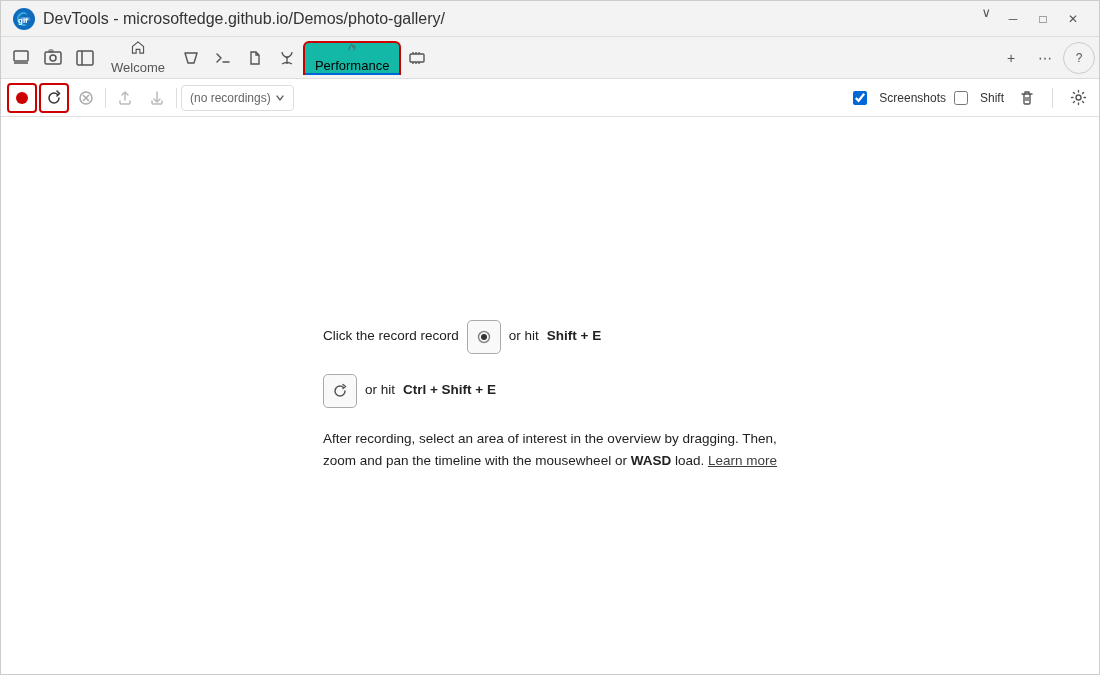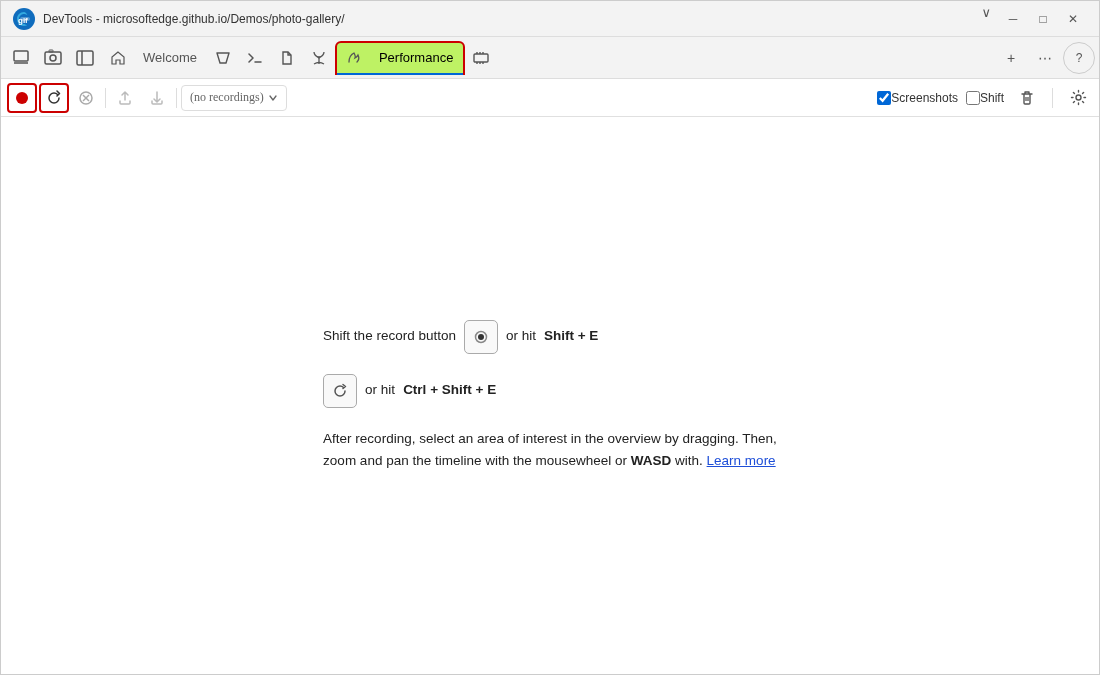--- a/index.html
+++ b/index.html
@@ -26,21 +26,21 @@
       user-select: none;
     }
     .title-bar-logo {
       width: 22px;
       height: 22px;
       margin-right: 8px;
       flex-shrink: 0;
     }
     .title-bar-text {
       flex: 1;
-      font-size: 12px;
+      font-size: 16px;
       color: #333;
     }
     .title-bar-controls {
       display: flex;
       gap: 2px;
     }
     .title-bar-btn {
       width: 28px;
       height: 28px;
       display: flex;
@@ -82,25 +82,26 @@
     .tab {
       display: flex;
       align-items: center;
       padding: 0 10px;
       height: 34px;
       border-radius: 6px 6px 0 0;
       cursor: pointer;
       color: #555;
       font-size: 13px;
       white-space: nowrap;
-      gap: 18px;
+      gap: 6px;
       flex-shrink: 0;
+      flex-direction: column;
     }
     .tab.active {
-      background: #bef264;
+      background: #14b8a6;
       color: #000;
       border: 2px solid #cc0000;
       border-bottom: 2px solid #cc0000;
       position: relative;
     }
     .tab.active::after {
       content: '';
       position: absolute;
       bottom: -2px;
       left: 0;
@@ -158,32 +159,31 @@
       align-items: center;
       gap: 4px;
       padding: 0 8px;
       height: 26px;
       border: 1px solid #ddd;
       border-radius: 4px;
       background: #fff;
       cursor: pointer;
       font-size: 12px;
       color: #666;
-      font-family: Liberation Serif, serif;
     }
     .toolbar-spacer { flex: 1; }
     .toolbar-right {
       display: flex;
       align-items: center;
       gap: 8px;
     }
     .checkbox-group {
       display: flex;
       align-items: center;
-      gap: 0;
+      gap: 12px;
       font-size: 12px;
       color: #333;
     }
     .checkbox-group input[type="checkbox"] {
       width: 14px;
       height: 14px;
       cursor: pointer;
       accent-color: #0067d6;
     }
     .toolbar-icon-btn {
@@ -234,21 +234,21 @@
       font-size: 16px;
       flex-shrink: 0;
     }
     .instruction-text {
       color: #222;
     }
     .kbd {
       font-weight: 700;
     }
     .learn-more {
-      color: #1d4ed8;
+      color: #404040;
       text-decoration: underline;
       cursor: pointer;
     }
     .after-recording-text {
       margin-top: 4px;
       line-height: 1.6;
     }
 
     
     svg { display: block; }
@@ -438,21 +438,21 @@
                  M3.4 13.6l1.1-1.1M12.5 4.5l1.1-1.1" stroke="#555" stroke-width="1.4" stroke-linecap="round"></path>
       </svg>
     </button>
   </div>
 </div>
 
 <div class="main-content">
   <div class="instructions">
 
     <div class="instruction-line">
-      <span class="instruction-text">Shift the record button</span>
+      <span class="instruction-text">Click the record record</span>
       <span class="icon-btn-inline">
         <svg width="16" height="16" viewBox="0 0 16 16">
           <circle cx="8" cy="8" r="5.5" fill="none" stroke="#888" stroke-width="1.5"></circle>
           <circle cx="8" cy="8" r="3" fill="#333"></circle>
         </svg>
       </span>
       <span class="instruction-text">or hit</span>
       <span class="instruction-text"><span class="kbd">Shift + E</span></span>
     </div>
 
@@ -465,18 +465,18 @@
       </span>
       <span class="instruction-text">or hit</span>
       <span class="instruction-text"><span class="kbd">Ctrl + Shift + E</span></span>
     </div>
 
     <div class="after-recording-text">
       <span>After recording, select an area of interest in the overview by dragging. Then,</span>
       <br>
       <span>zoom and pan the timeline with the mousewheel or</span>
       <strong>WASD</strong>
-      <span>with.</span>
+      <span>load.</span>
       <a class="learn-more" href="#">Learn more</a>
     </div>
 
   </div>
 </div>
 
 </body></html>

